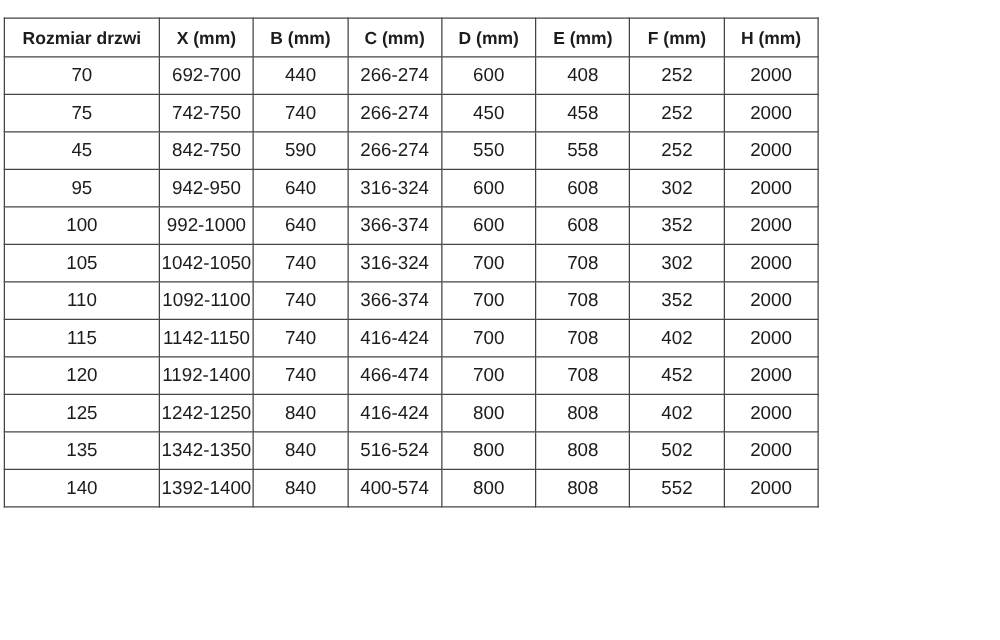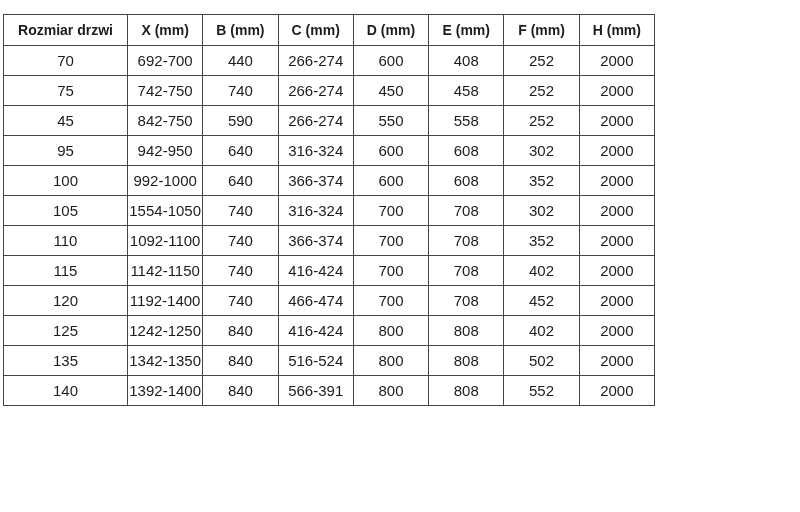--- a/index.html
+++ b/index.html
@@ -119,21 +119,21 @@
           <td>992-1000</td>
           <td>640</td>
           <td>366-374</td>
           <td>600</td>
           <td>608</td>
           <td>352</td>
           <td>2000</td>
         </tr>
         <tr>
           <td>105</td>
-          <td>1554-1050</td>
+          <td>1042-1050</td>
           <td>740</td>
           <td>316-324</td>
           <td>700</td>
           <td>708</td>
           <td>302</td>
           <td>2000</td>
         </tr>
         <tr>
           <td>110</td>
           <td>1092-1100</td>
@@ -181,21 +181,21 @@
           <td>516-524</td>
           <td>800</td>
           <td>808</td>
           <td>502</td>
           <td>2000</td>
         </tr>
         <tr>
           <td>140</td>
           <td>1392-1400</td>
           <td>840</td>
-          <td>566-391</td>
+          <td>400-574</td>
           <td>800</td>
           <td>808</td>
           <td>552</td>
           <td>2000</td>
         </tr>
       </tbody>
   </table>
 </div>
 
 </body></html>

